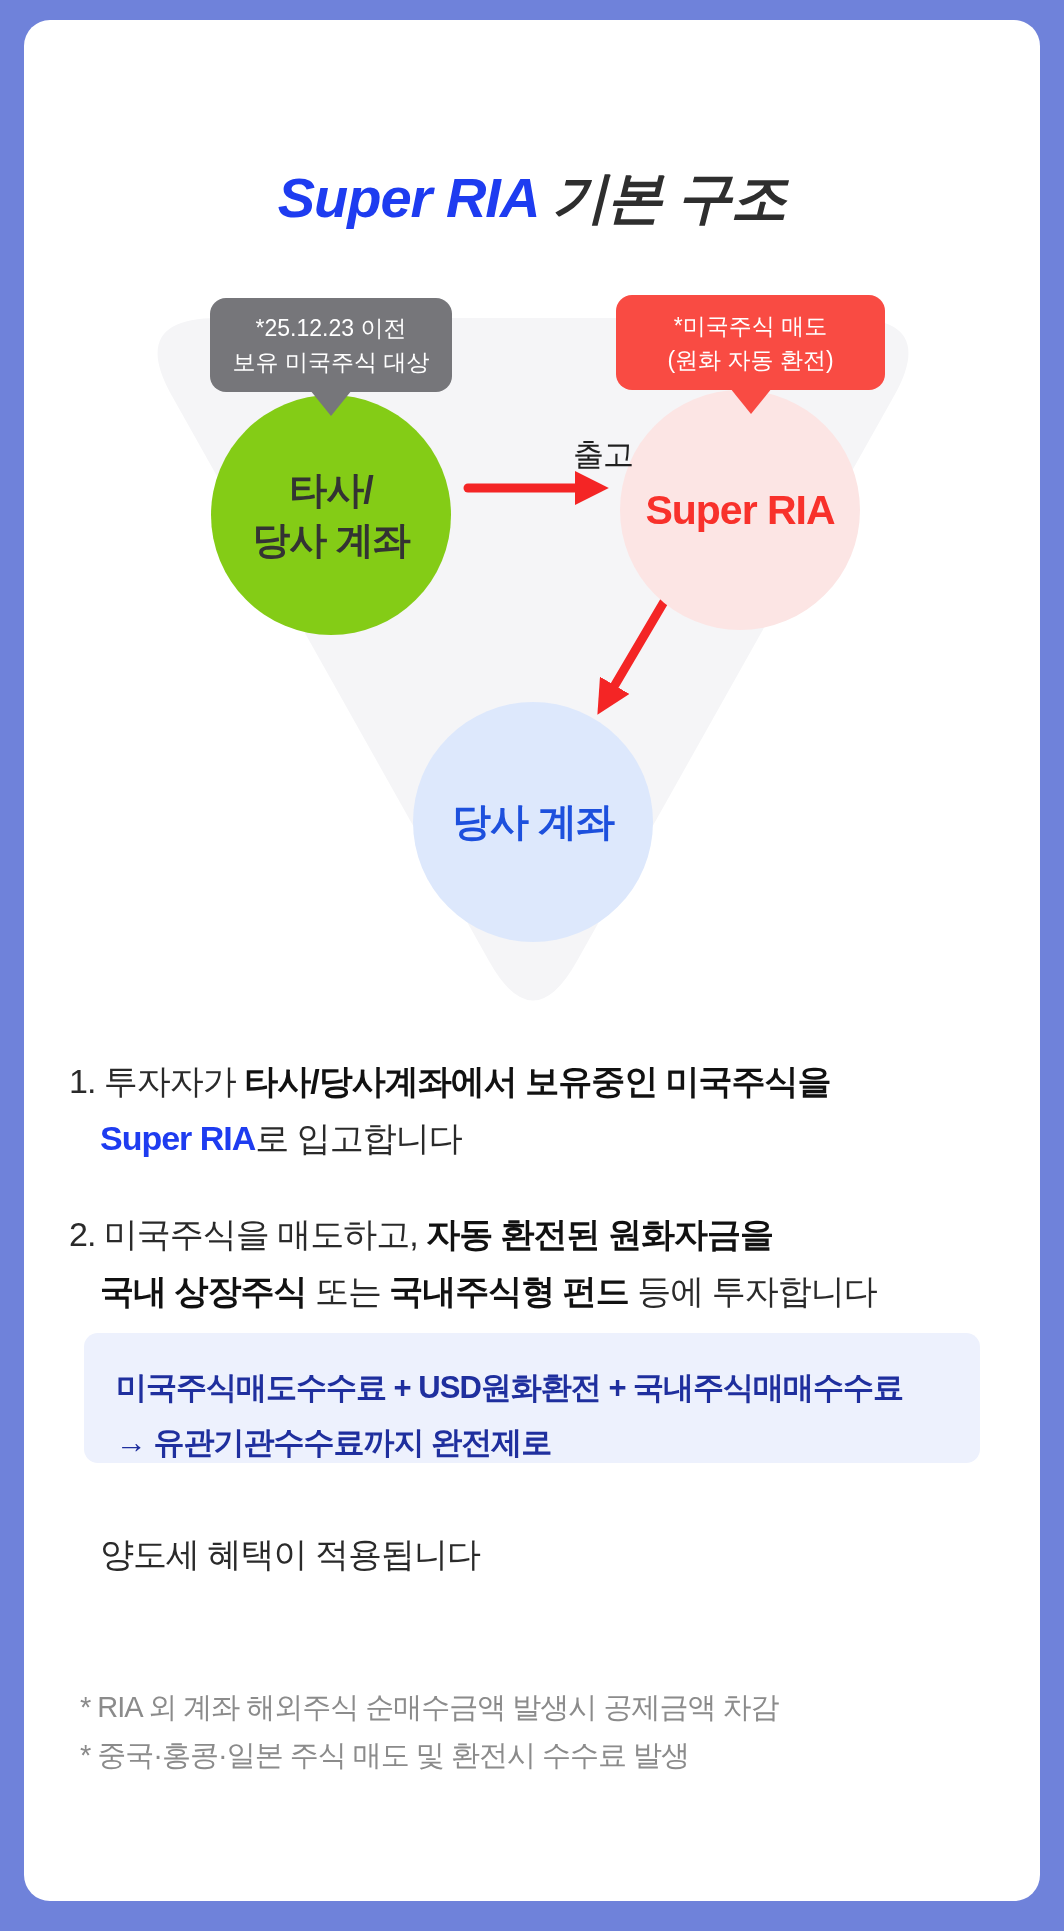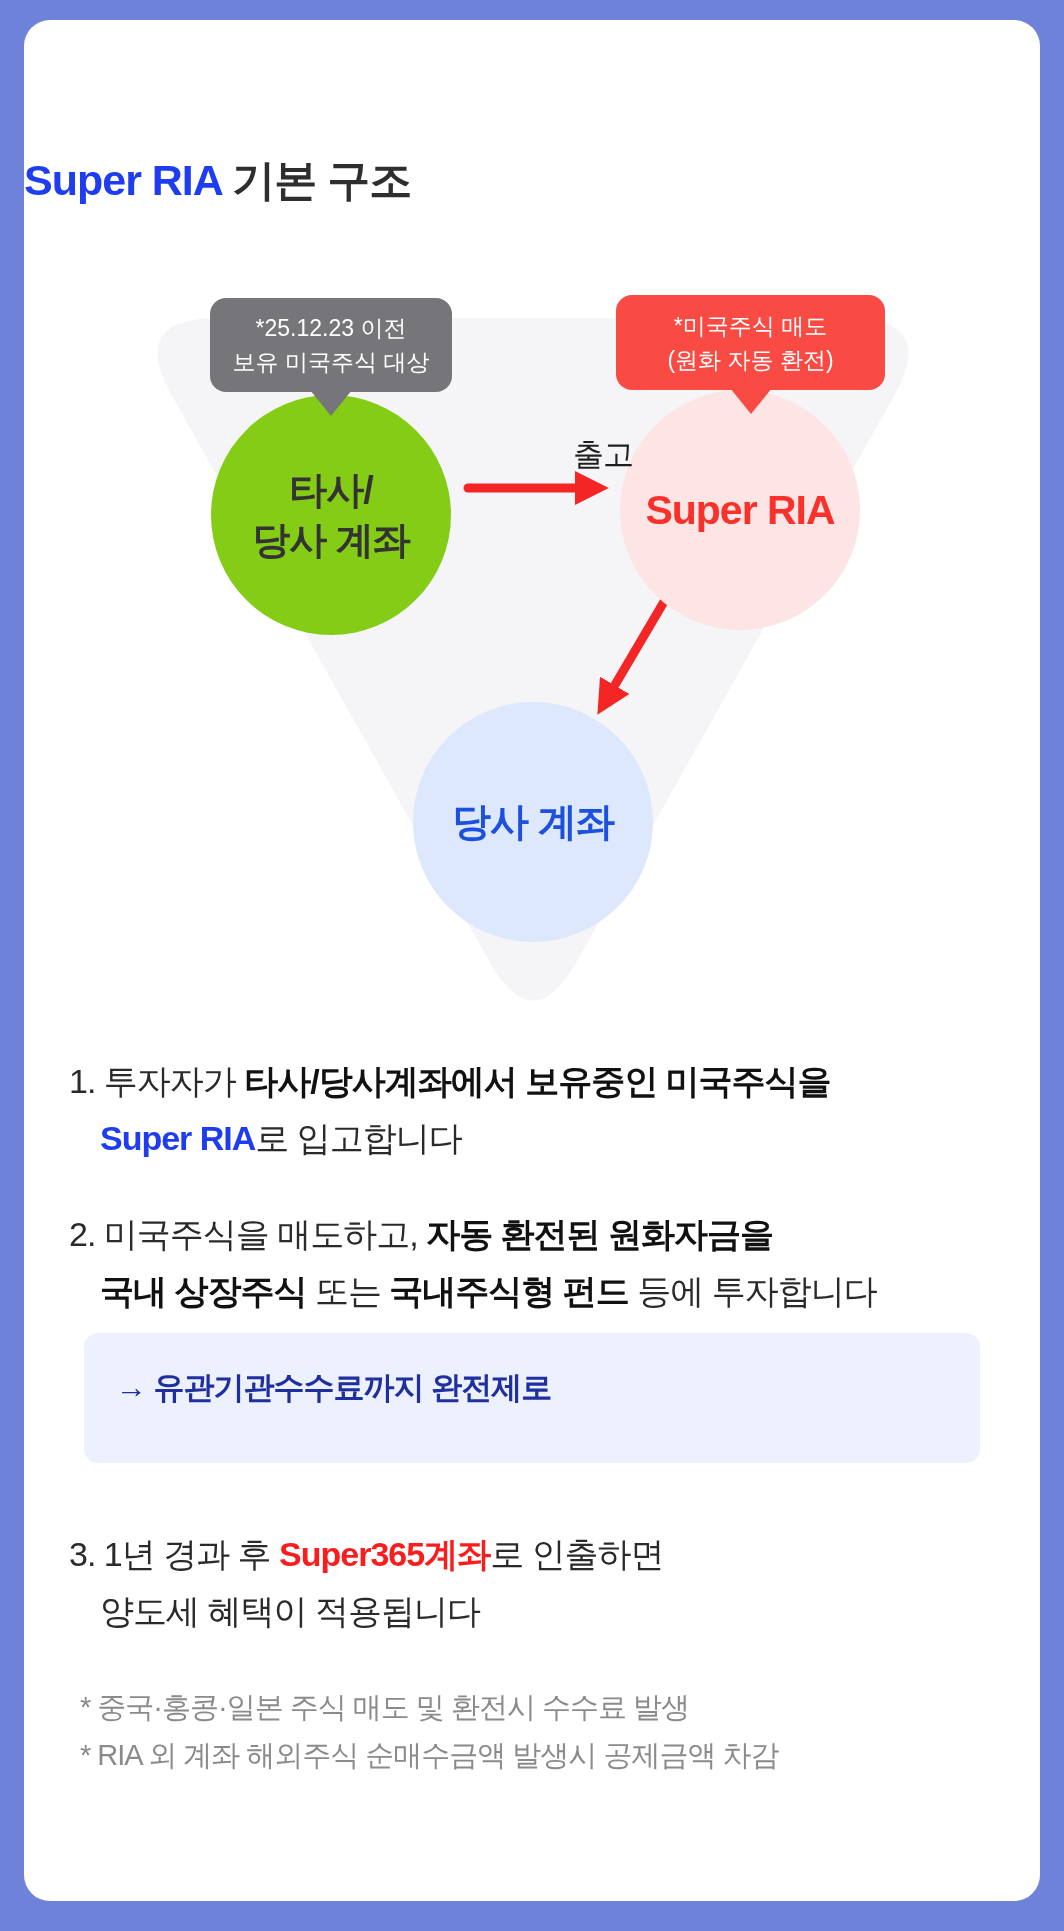--- a/index.html
+++ b/index.html
@@ -9,22 +9,22 @@
     font-family:"Liberation Sans","DejaVu Sans",sans-serif;
     position:relative;overflow:hidden;
   }
   .card{
     position:absolute;left:24px;top:20px;width:1016px;height:1881px;
     background:#ffffff;border-radius:26px;
   }
   
   .title{
     position:absolute;top:103px;left:0;width:100%;
-    text-align:left;font-size:43px;font-weight:800;
-    color:#2e2e2e;letter-spacing:-1px;
+    text-align:center;font-size:56px;font-weight:800;
+    color:#2e2e2e;letter-spacing:-1px;font-style:italic;
   }
   .title .hl{color:#1e3cf0;}
   
   .diagram-svg{position:absolute;left:0;top:0;width:1016px;height:1060px;}
   
   .callout{
     position:absolute;border-radius:16px;color:#ffffff;
     font-size:23px;line-height:34px;font-weight:500;
     text-align:center;white-space:pre-line;
     display:flex;align-items:center;justify-content:center;
@@ -105,26 +105,26 @@
     <p><span>1. 투자자가 </span><span class="b">타사/당사계좌에서 보유중인 미국주식을</span></p>
     <p class="indent"><span class="b blue">Super RIA</span><span>로 입고합니다</span></p>
   </div>
 
   <div class="step" style="top:1186px">
     <p><span>2. 미국주식을 매도하고, </span><span class="b">자동 환전된 원화자금을</span></p>
     <p class="indent"><span class="b">국내 상장주식</span><span> 또는 </span><span class="b">국내주식형 펀드</span><span> 등에 투자합니다</span></p>
   </div>
 
   <div class="fee-box">
+    <p>미국주식매도수수료 + USD원화환전 + 국내주식매매수수료</p>
     <p>→ 유관기관수수료까지 완전제로</p>
   </div>
 
   <div class="step" style="top:1506px">
-    <p><span>3. 1년 경과 후 </span><span class="b red-t">Super365계좌</span><span>로 인출하면</span></p>
     <p class="indent"><span>양도세 혜택이 적용됩니다</span></p>
   </div>
 
   <div class="footnotes">
+    <p>* RIA 외 계좌 해외주식 순매수금액 발생시 공제금액 차감</p>
     <p>* 중국·홍콩·일본 주식 매도 및 환전시 수수료 발생</p>
-    <p>* RIA 외 계좌 해외주식 순매수금액 발생시 공제금액 차감</p>
   </div>
 
 </div>
 
 </body></html>

